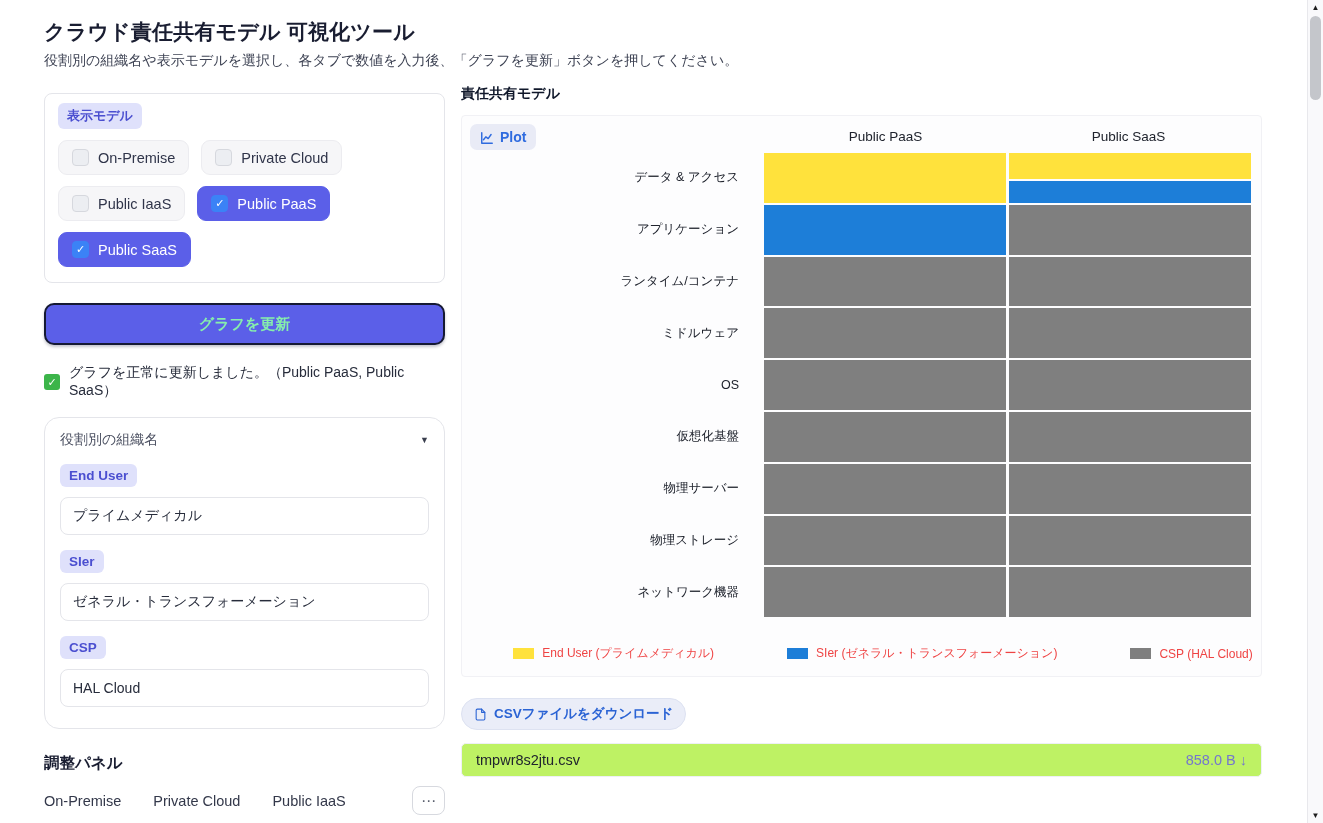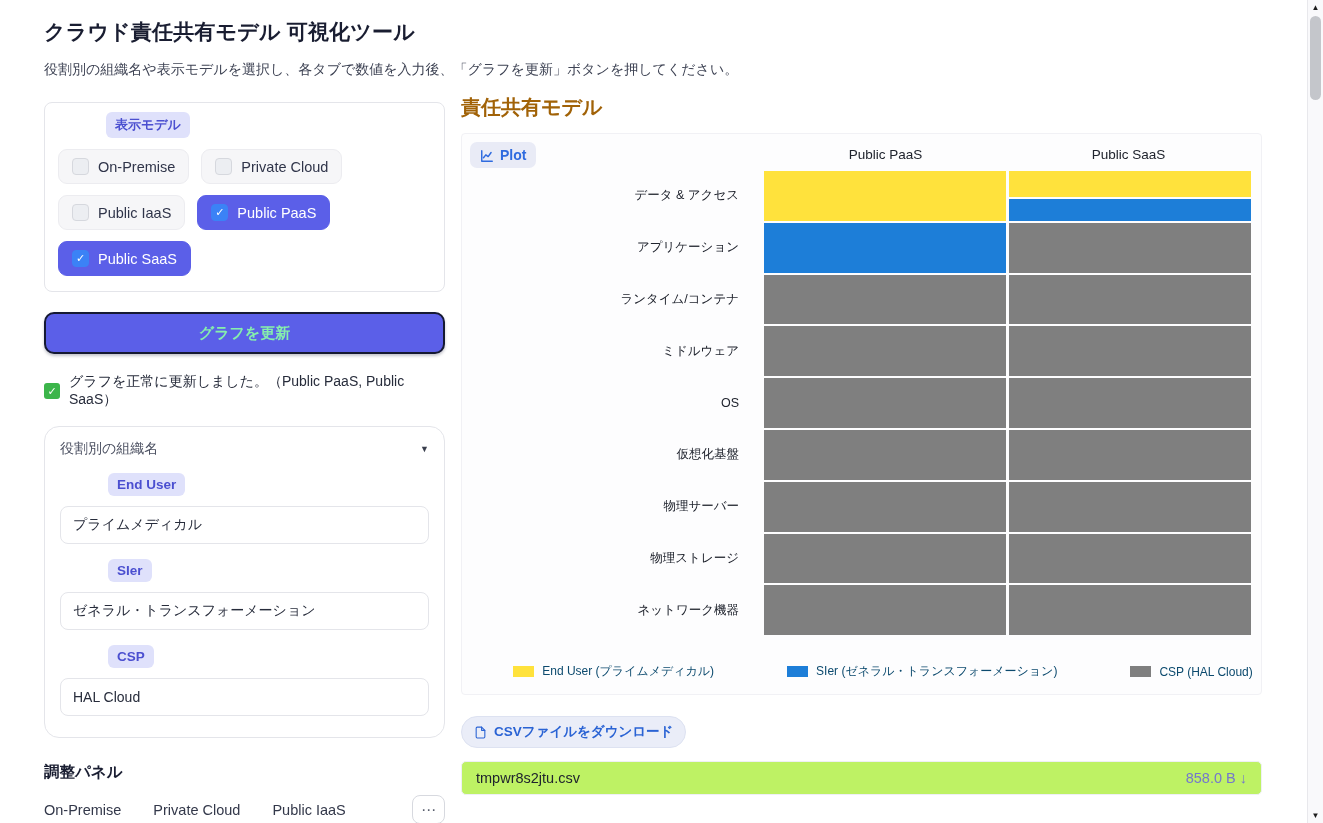--- a/index.html
+++ b/index.html
@@ -4,29 +4,29 @@
 <style>
   * { box-sizing: border-box; }
   html,body { margin:0; padding:0; }
   body {
     width:1323px; height:823px; overflow:hidden; position:relative;
     background:#ffffff; color:#1f2430;
     font-family:"Liberation Sans","DejaVu Sans",sans-serif;
   }
   .page { position:absolute; top:0; left:44px; width:1219px; }
   .page-title { margin:18px 0 0; font-size:21px; font-weight:700; color:#191d31; letter-spacing:.2px; }
-  .subtitle { margin:15px 0 0; font-size:14px; color:#3e4354; }
+  .subtitle { margin:6px 0 0; font-size:14px; color:#3e4354; }
   .columns { display:flex; gap:16px; margin-top:15px; align-items:flex-start; }
   .left-col { width:401px; flex:none; }
   .right-col { width:801px; flex:none; }
 
   
   .model-box { margin-top:8px; border:1px solid #e4e5ea; border-radius:8px; padding:9px 13px 15px; }
   .badge { display:inline-block; background:var(--badge_bg,#dfe1fb); color:var(--badge_text,#4b4fd0);
-           font-weight:700; font-size:13px; padding:4px 9px; border-radius:6px;margin-left:48px; }
+           font-weight:700; font-size:13px; padding:4px 9px; border-radius:6px; }
   .cb-list { display:flex; flex-wrap:wrap; gap:11px 12px; margin-top:11px; }
   .cb-pill { display:flex; align-items:center; gap:9px; padding:8px 13px; border-radius:9px;
              background:#f6f6f8; border:1px solid #ececf0; font-size:14.5px; color:#30354a; cursor:pointer; }
   .cb-pill.checked { background:var(--accent,#5b5fe8); border-color:var(--accent,#5b5fe8); color:#fff; }
   .cb-box { width:17px; height:17px; flex:none; border-radius:4px; background:#eceef2; border:1px solid #d6d8de;
             display:flex; align-items:center; justify-content:center; font-size:11px; font-weight:700; color:#fff; }
   .cb-pill.checked .cb-box { background:var(--checkbox_blue,#3b82f6); border-color:var(--checkbox_blue,#3b82f6); }
 
   .update-btn { display:block; width:100%; margin-top:20px; height:42px; background:var(--accent,#5b5fe8); color:#86efac;
                 border:2px solid #151933; border-radius:10px; font-size:15px; font-weight:700; font-family:inherit;
@@ -45,40 +45,40 @@
                 font-size:14px; font-family:inherit; color:#272c3b; background:#fff; outline:none; }
 
   .adjust-title { margin:24px 0 0; font-size:15.5px; font-weight:700; color:#191d31; }
   .tabbar { display:flex; align-items:center; margin-top:12px; gap:32px; }
   .tab { font-size:14.5px; color:#33384a; padding:6px 0; cursor:pointer; white-space:nowrap; }
   .overflow-btn { margin-left:auto; width:33px; height:29px; border:1px solid #d7d9df; border-radius:8px; background:#fff;
                   color:#5a5f6e; font-size:15px; line-height:1; cursor:pointer; font-family:inherit; }
   .panel-stub { margin-top:11px; height:15px; border:1px solid #e4e5ea; border-bottom:none; border-radius:10px 10px 0 0; }
 
   
-  .section-title { margin:0; font-size:20px; font-weight:700; color:#a16207; }
+  .section-title { margin:0; font-size:14px; font-weight:700; color:#0f172a; }
   .plot-panel { position:relative; margin-top:12px; width:801px; height:562px; background:#fdfdfe;
                 border:1px solid #f1f1f5; border-radius:4px; }
   .plot-badge { position:absolute; top:8px; left:8px; display:flex; align-items:flex-end; gap:6px;
                 background:#e9ebf6; border-radius:7px; padding:5px 10px; color:var(--plot_blue,#2f6bdf);
                 font-weight:700; font-size:14px; }
   .plot-badge svg { display:block; }
 
   .chart-cols { display:flex; margin-left:302px; padding-top:13px; }
   .col-h { width:243px; text-align:center; font-size:13.5px; color:#20242e; }
   .chart-body { margin-top:9px; }
   .chart-row { display:flex; align-items:stretch; height:49.8px; margin-bottom:2px; }
   .row-label { width:290px; padding-right:13px; text-align:right; font-size:12.5px; color:#20242e;
                display:flex; align-items:center; justify-content:flex-end; }
   .cells { display:flex; gap:3px; margin-left:12px; }
   .cell { width:242px; display:flex; flex-direction:column; gap:2px; }
   .seg { width:100%; }
 
   .legend { position:absolute; left:0; right:0; bottom:14px; display:flex; justify-content:center; gap:30px; }
-  .legend-item { display:flex; align-items:center; gap:8px; font-size:12px; color:#0c4a6e; white-space:nowrap;padding-left:43px; }
+  .legend-item { display:flex; align-items:center; gap:8px; font-size:12px; color:#ef4444; white-space:nowrap;padding-left:43px; }
   .swatch { width:21px; height:11px; display:inline-block; flex:none; }
 
   .csv-badge { display:inline-flex; align-items:center; gap:7px; margin-top:21px; background:#eaedf8;
                border:1px solid #dde2f1; border-radius:16px; padding:6px 12px; color:var(--csv_blue,#2a63d4);
                font-weight:700; font-size:13.5px; cursor:pointer; }
   .csv-badge svg { display:block; }
   .file-row { margin-top:13px; display:flex; justify-content:space-between; align-items:center; background:#bef264;
               border:1px solid #eef0f5; border-radius:5px; padding:8px 14px; }
   .file-name { font-size:14.5px; color:#20242e; cursor:pointer; }
   .file-size { font-size:14.5px; color:var(--file_purple,#7477cd); cursor:pointer; }

